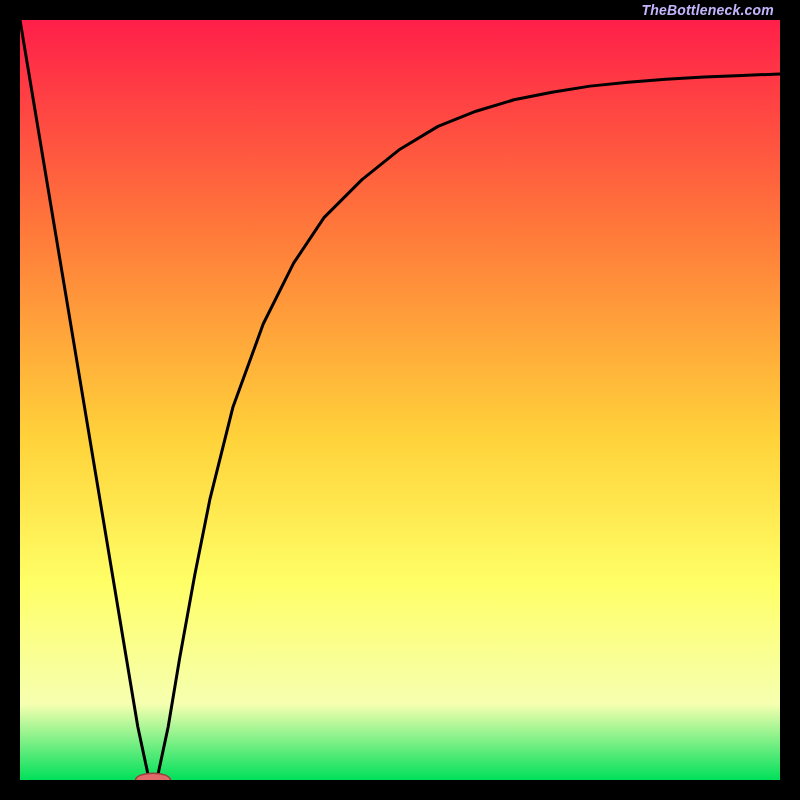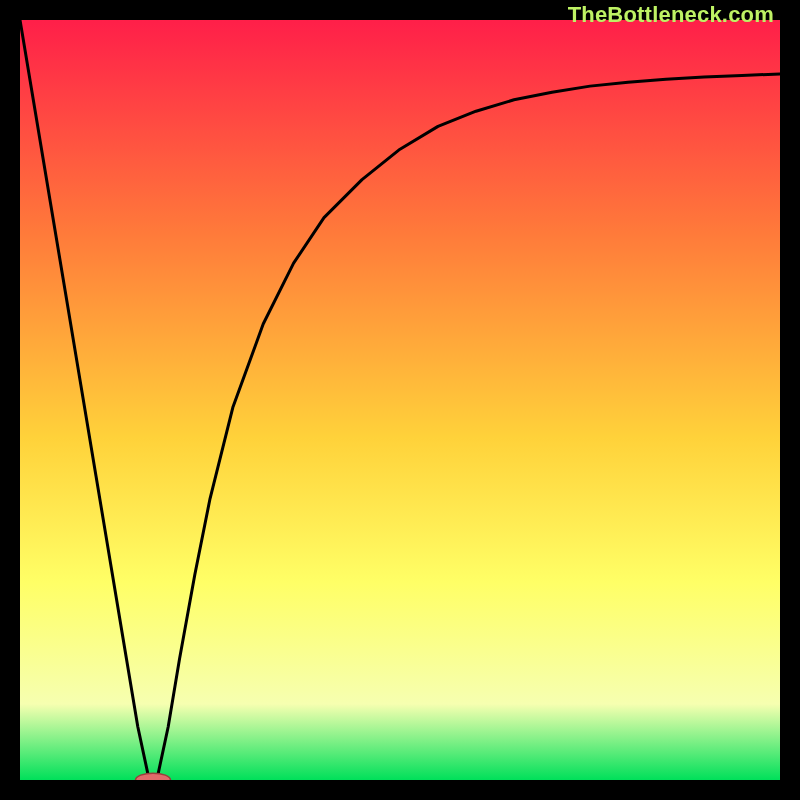--- a/index.html
+++ b/index.html
@@ -23,24 +23,25 @@
     left: 0;
     top: 0;
     width: 760px;
     height: 760px;
   }
   .watermark {
     position: absolute;
     top: 2px;
     right: 26px;
     font-family: Arial, Helvetica, sans-serif;
-    font-size: 22px;
+    font-size: 14px;
     font-weight: 600;
-    color: #bef264;
+    color: #c4b5fd;
     letter-spacing: 0.2px;
+    font-style: italic;
   }
 </style>
 </head>
 <body>
 
 <div class="frame">
   <svg class="plot" viewBox="0 0 760 760" preserveAspectRatio="none">
     <defs>
       <linearGradient id="bg-grad" x1="0" y1="0" x2="0" y2="1">
         <stop id="g0" offset="0%" stop-color="#ff1f49"></stop>

